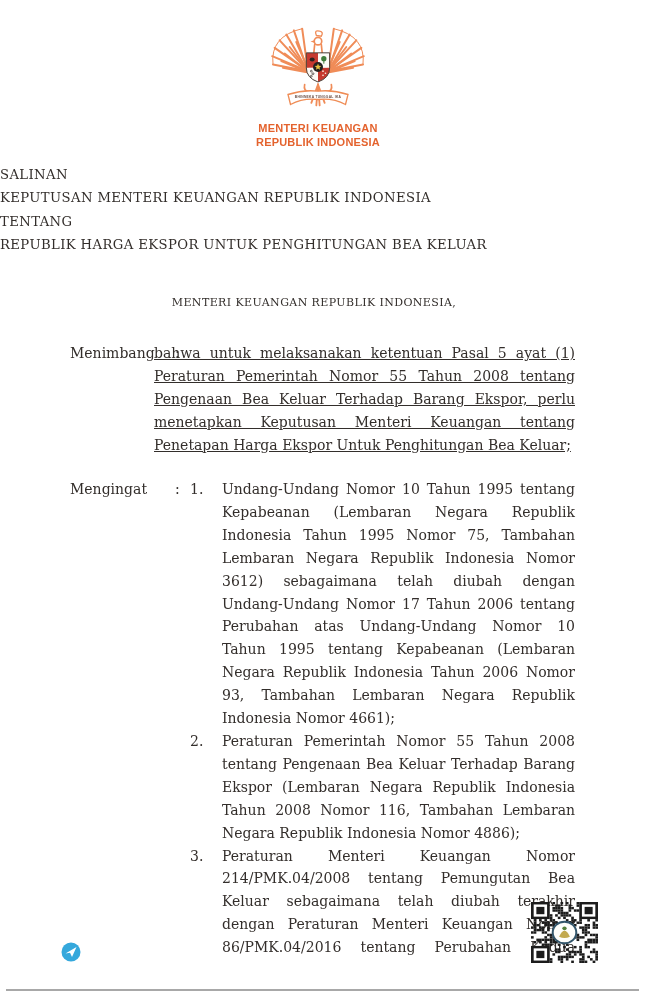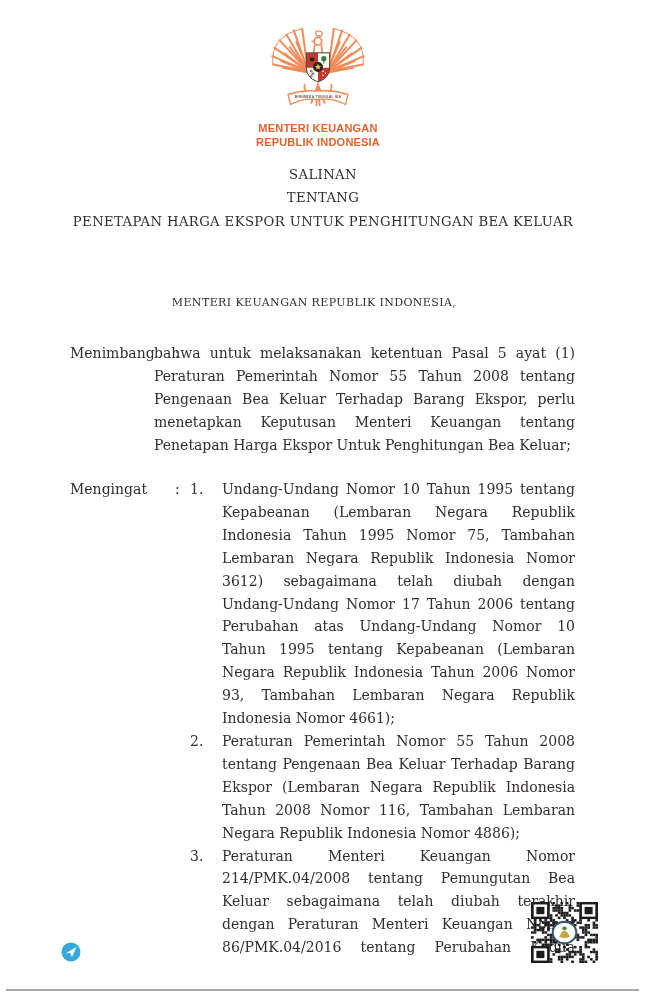--- a/index.html
+++ b/index.html
@@ -10,30 +10,30 @@
   }
   
   .emblem-svg { position:absolute; left:268px; top:26px; width:100px; height:87px; }
   .ministry {
     position:absolute; left:233px; top:122px; width:170px; text-align:center;
     font-family:"Liberation Sans", sans-serif; font-weight:bold;
     font-size:11px; line-height:13.5px; letter-spacing:0.2px;
   }
   
   .title-block {
-    position:absolute; left:0; right:8px; top:163px; text-align:center;
+    position:absolute; left:0; right:8px; top:163px; text-align:left;
     font-size:13.2px; line-height:23.4px; letter-spacing:0.4px;
   }
   .opening-line {
     position:absolute; left:0; right:26px; top:296px; text-align:center;
     font-size:11px; letter-spacing:0.4px;
   }
   
   .section { position:absolute; left:70px; width:505px; font-size:14px; line-height:22.9px; }
-  #sec-menimbang { top:342px; }
+  #sec-menimbang { top:342px;text-decoration:underline; }
   #sec-mengingat { top:478px; }
   .sec-label { position:absolute; left:0; top:0; white-space:nowrap; }
   .sec-colon { position:absolute; left:105px; top:0; }
   .sec-body  { margin-left:84px; text-align:justify; }
   .num-list  { margin-left:120px; }
   .num-item  { position:relative; }
   .item-no   { position:absolute; left:0; top:0; }
   .item-text { margin-left:32px; text-align:justify; }
   .item-text.runs-on { text-align-last:justify; }
   
@@ -127,22 +127,23 @@
     </g>
   </svg>
 
   <div class="ministry" style="color: rgb(228, 99, 46);">
     <div>MENTERI KEUANGAN</div>
     <div>REPUBLIK INDONESIA</div>
   </div>
 
   <div class="title-block">
     <div>SALINAN</div>
+    <div>KEPUTUSAN MENTERI KEUANGAN REPUBLIK INDONESIA</div>
     <div>TENTANG</div>
-    <div>PENETAPAN HARGA EKSPOR UNTUK PENGHITUNGAN BEA KELUAR</div>
+    <div>REPUBLIK HARGA EKSPOR UNTUK PENGHITUNGAN BEA KELUAR</div>
   </div>
 
   <div class="opening-line">MENTERI KEUANGAN REPUBLIK INDONESIA,</div>
 
   <div class="section" id="sec-menimbang">
     <div class="sec-label">Menimbang</div>
     <div class="sec-colon">:</div>
     <div class="sec-body">bahwa untuk melaksanakan ketentuan Pasal 5 ayat (1) Peraturan Pemerintah Nomor 55 Tahun 2008 tentang Pengenaan Bea Keluar Terhadap Barang Ekspor, perlu menetapkan Keputusan Menteri Keuangan tentang Penetapan Harga Ekspor Untuk Penghitungan Bea Keluar;</div>
   </div>
 

